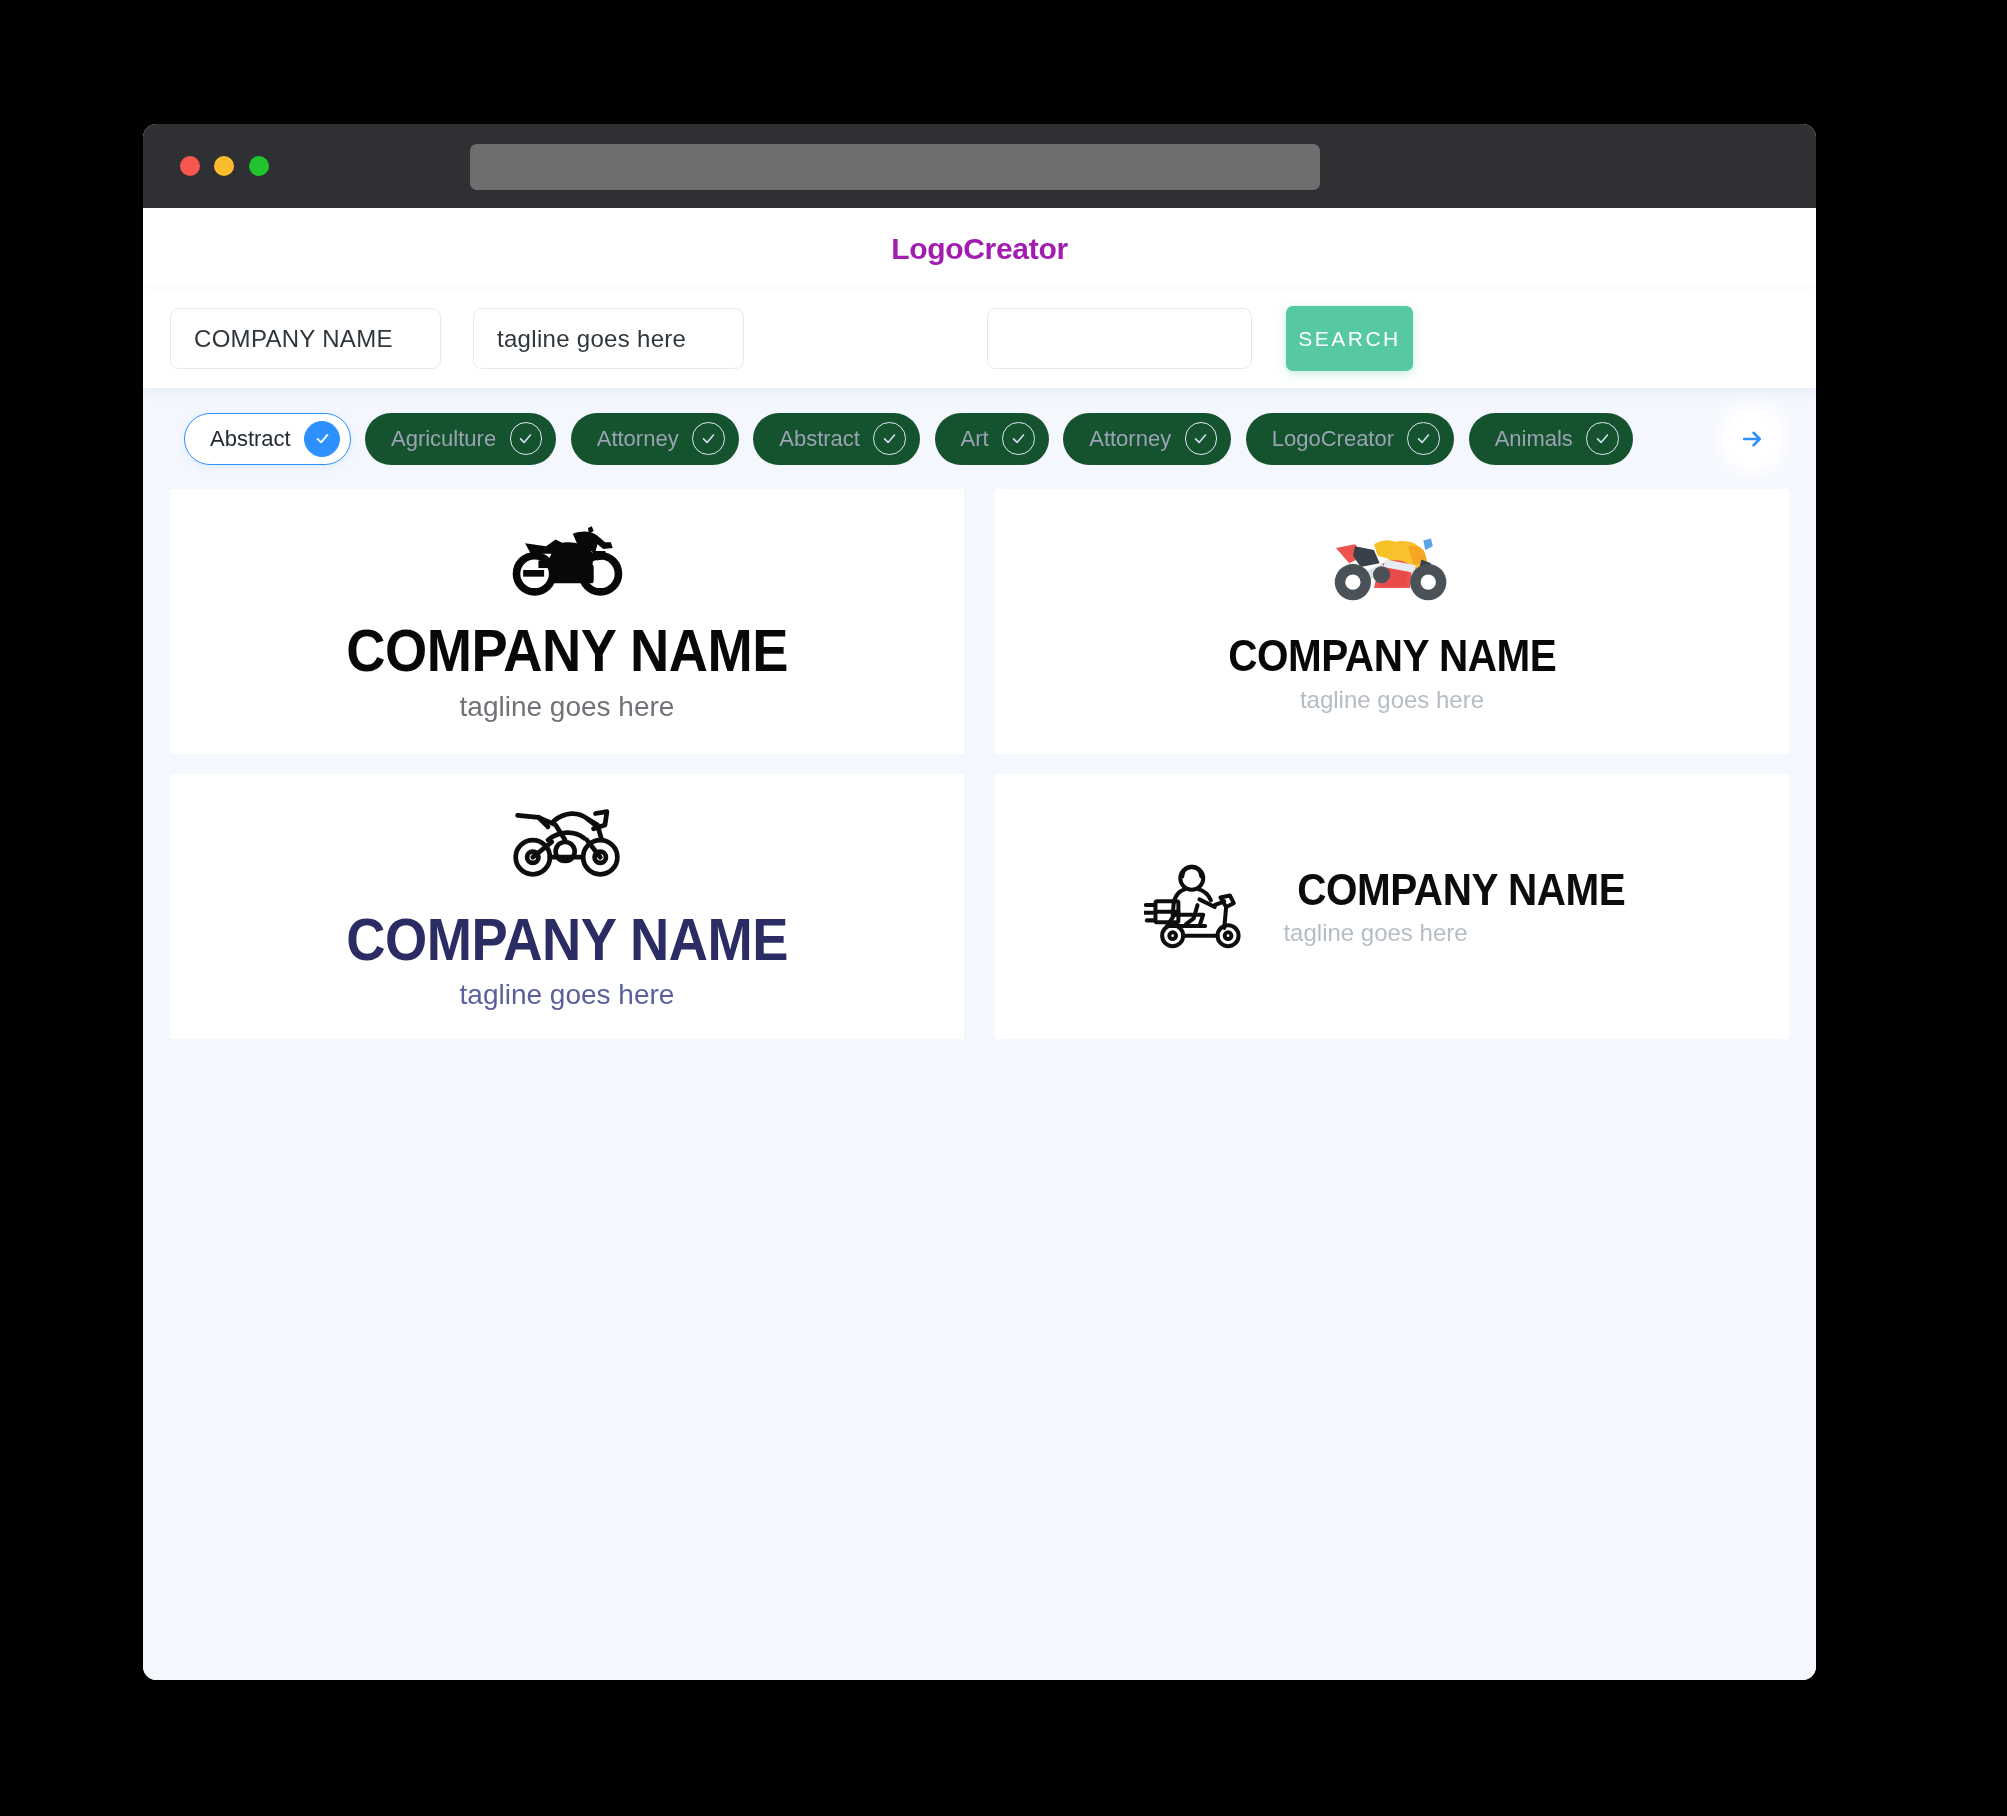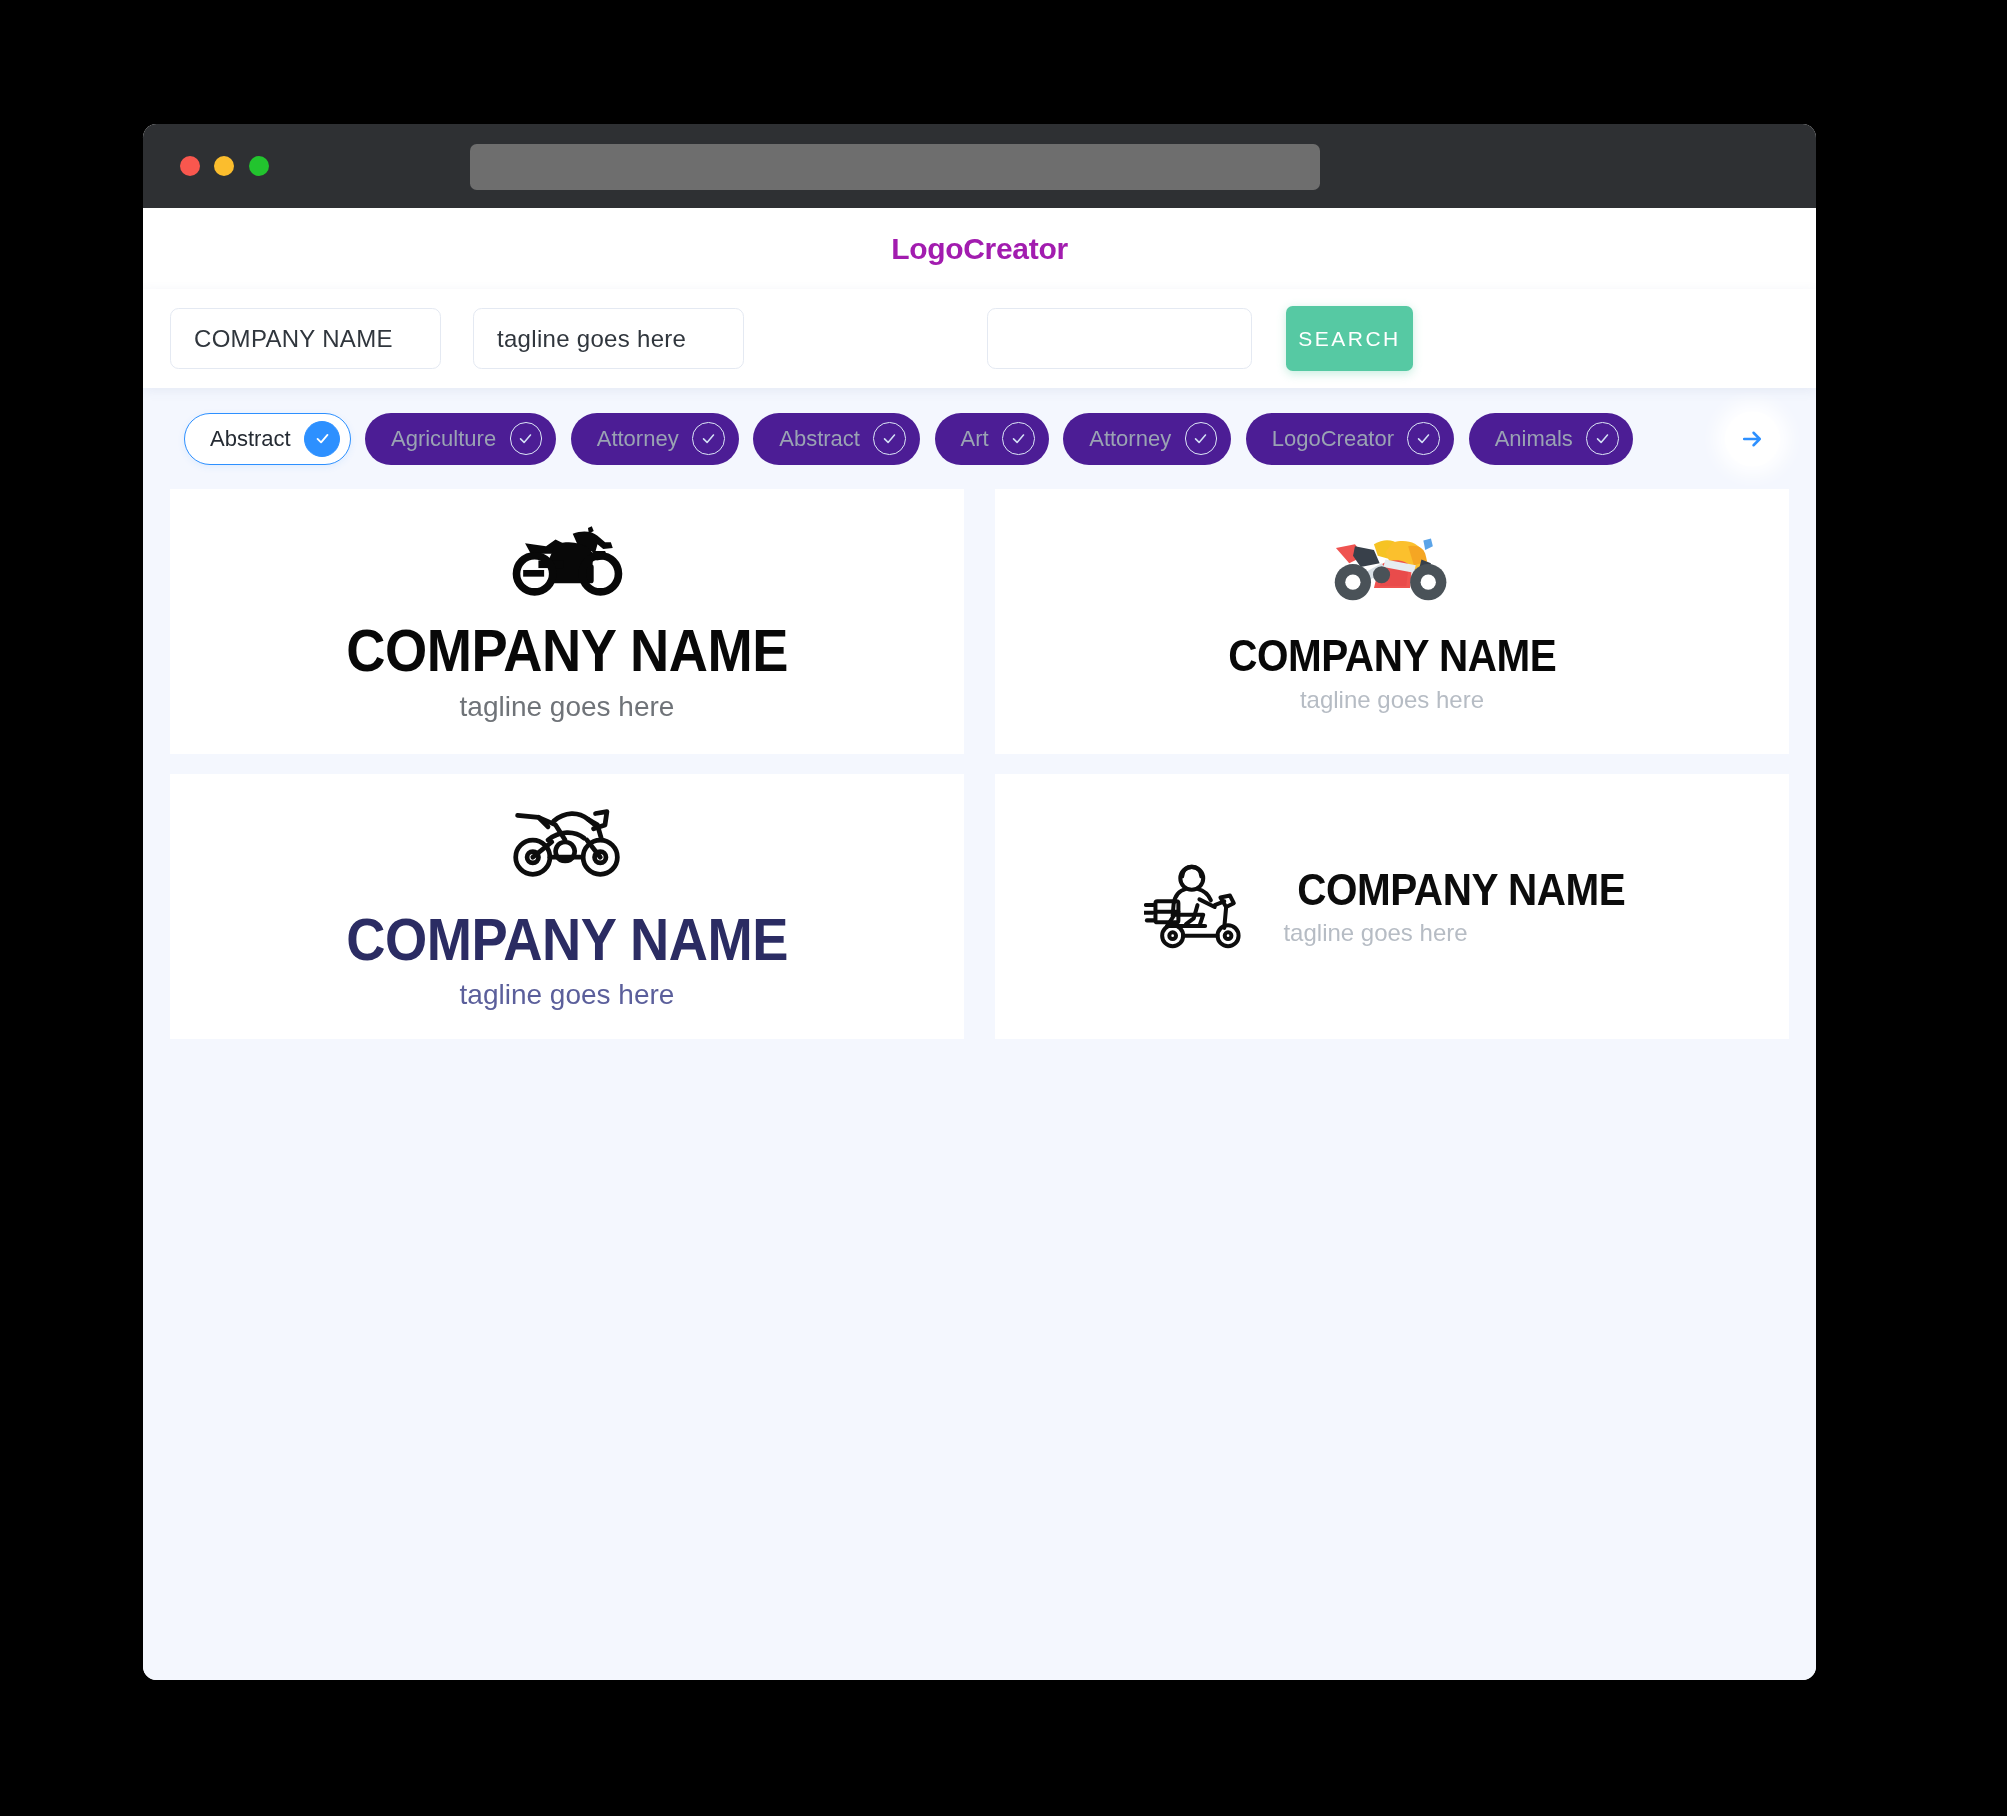--- a/index.html
+++ b/index.html
@@ -125,21 +125,21 @@
   .chips-row {
     position: relative;
     height: 101px;
     display: flex;
     align-items: center;
     padding-left: 41px;
     overflow: hidden;
   }
   .chip {
     height: 52px;
-    background: #4c1d95;
+    background: #14532d;
     border-radius: 26px;
     display: flex;
     align-items: center;
     padding: 0 13.4px 0 25px;
     margin-right: 14.3px;
     font-size: 22px;
     color: #9aa3b3;
     white-space: nowrap;
     flex: 0 0 auto;
     border: 1px solid transparent;

